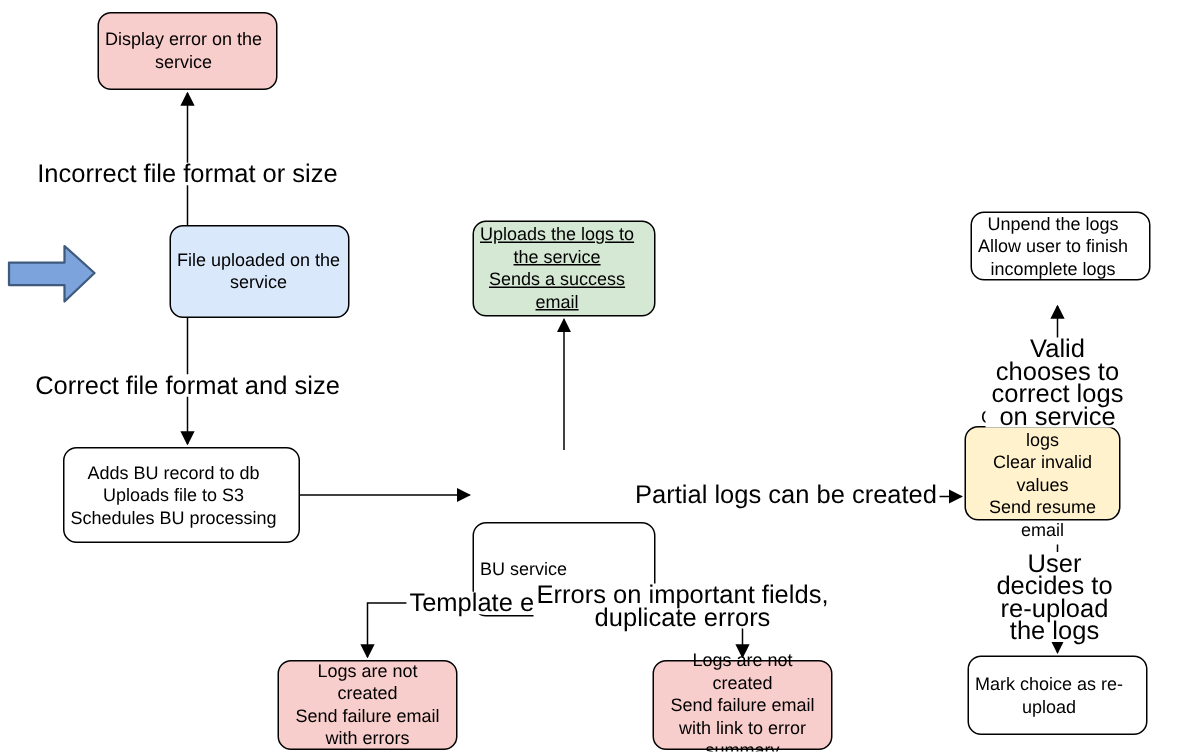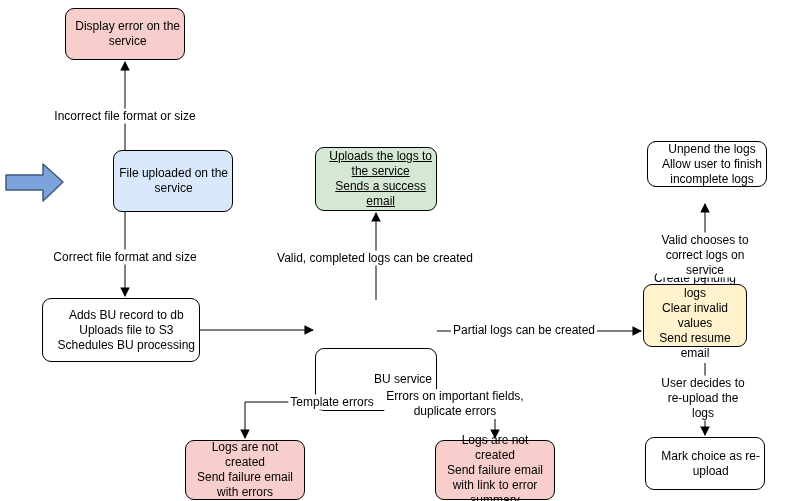--- a/index.html
+++ b/index.html
@@ -20,37 +20,37 @@
     left: 0; top: 0;
     width: 801px; height: 501px;
   }
   .node {
     position: absolute;
     box-sizing: border-box;
     border: 1px solid #000000;
     border-radius: 9px;
     display: flex;
     align-items: center;
-    justify-content: flex-end;
+    justify-content: flex-start;
     text-align: center;
     font-size: 12px;
     line-height: 15px;
     padding: 0 4px;
   }
   .node-label { white-space: pre-line; }
   .fill-pink   { background: #f8cecc; }
   .fill-blue   { background: #dae8fc; }
   .fill-green  { background: #d5e8d4; }
   .fill-yellow { background: #fff2cc; }
   .fill-white  { background: #ffffff; }
   .edge-label {
     position: absolute;
     transform: translate(-50%, -50%);
     background: #ffffff;
-    font-size: 12px;
+    font-size: 17px;
     line-height: 15px;
     padding: 0 2px;
     text-align: center;
     white-space: pre-line;
   }
   .edge-path {
     fill: none;
     stroke: #000000;
     stroke-width: 1;
   }
@@ -132,21 +132,20 @@
 
   <div class="node fill-pink" style="left:435px; top:440px; width:120px; height:60px;">
     <span class="node-label">Logs are not created
 Send failure email
 with link to error
 summary</span>
   </div>
 
   <div class="edge-label" style="left:125px; top:116px;">Incorrect file format or size</div>
   <div class="edge-label" style="left:125px; top:257px;">Correct file format and size</div>
-  <div class="edge-label" style="left:375px; top:258px;">Valid, completed logs can be created</div>
   <div class="edge-label" style="left:524px; top:330px;">Partial logs can be created</div>
   <div class="edge-label" style="left:705px; top:255px;">Valid chooses to correct logs on service</div>
   <div class="edge-label" style="left:703px; top:398px;">User decides to re-upload the logs</div>
   <div class="edge-label" style="left:332px; top:402px;">Template errors</div>
   <div class="edge-label" style="left:455px; top:404px;">Errors on important fields,
 duplicate errors</div>
 
 </div>
 
 </body></html>

